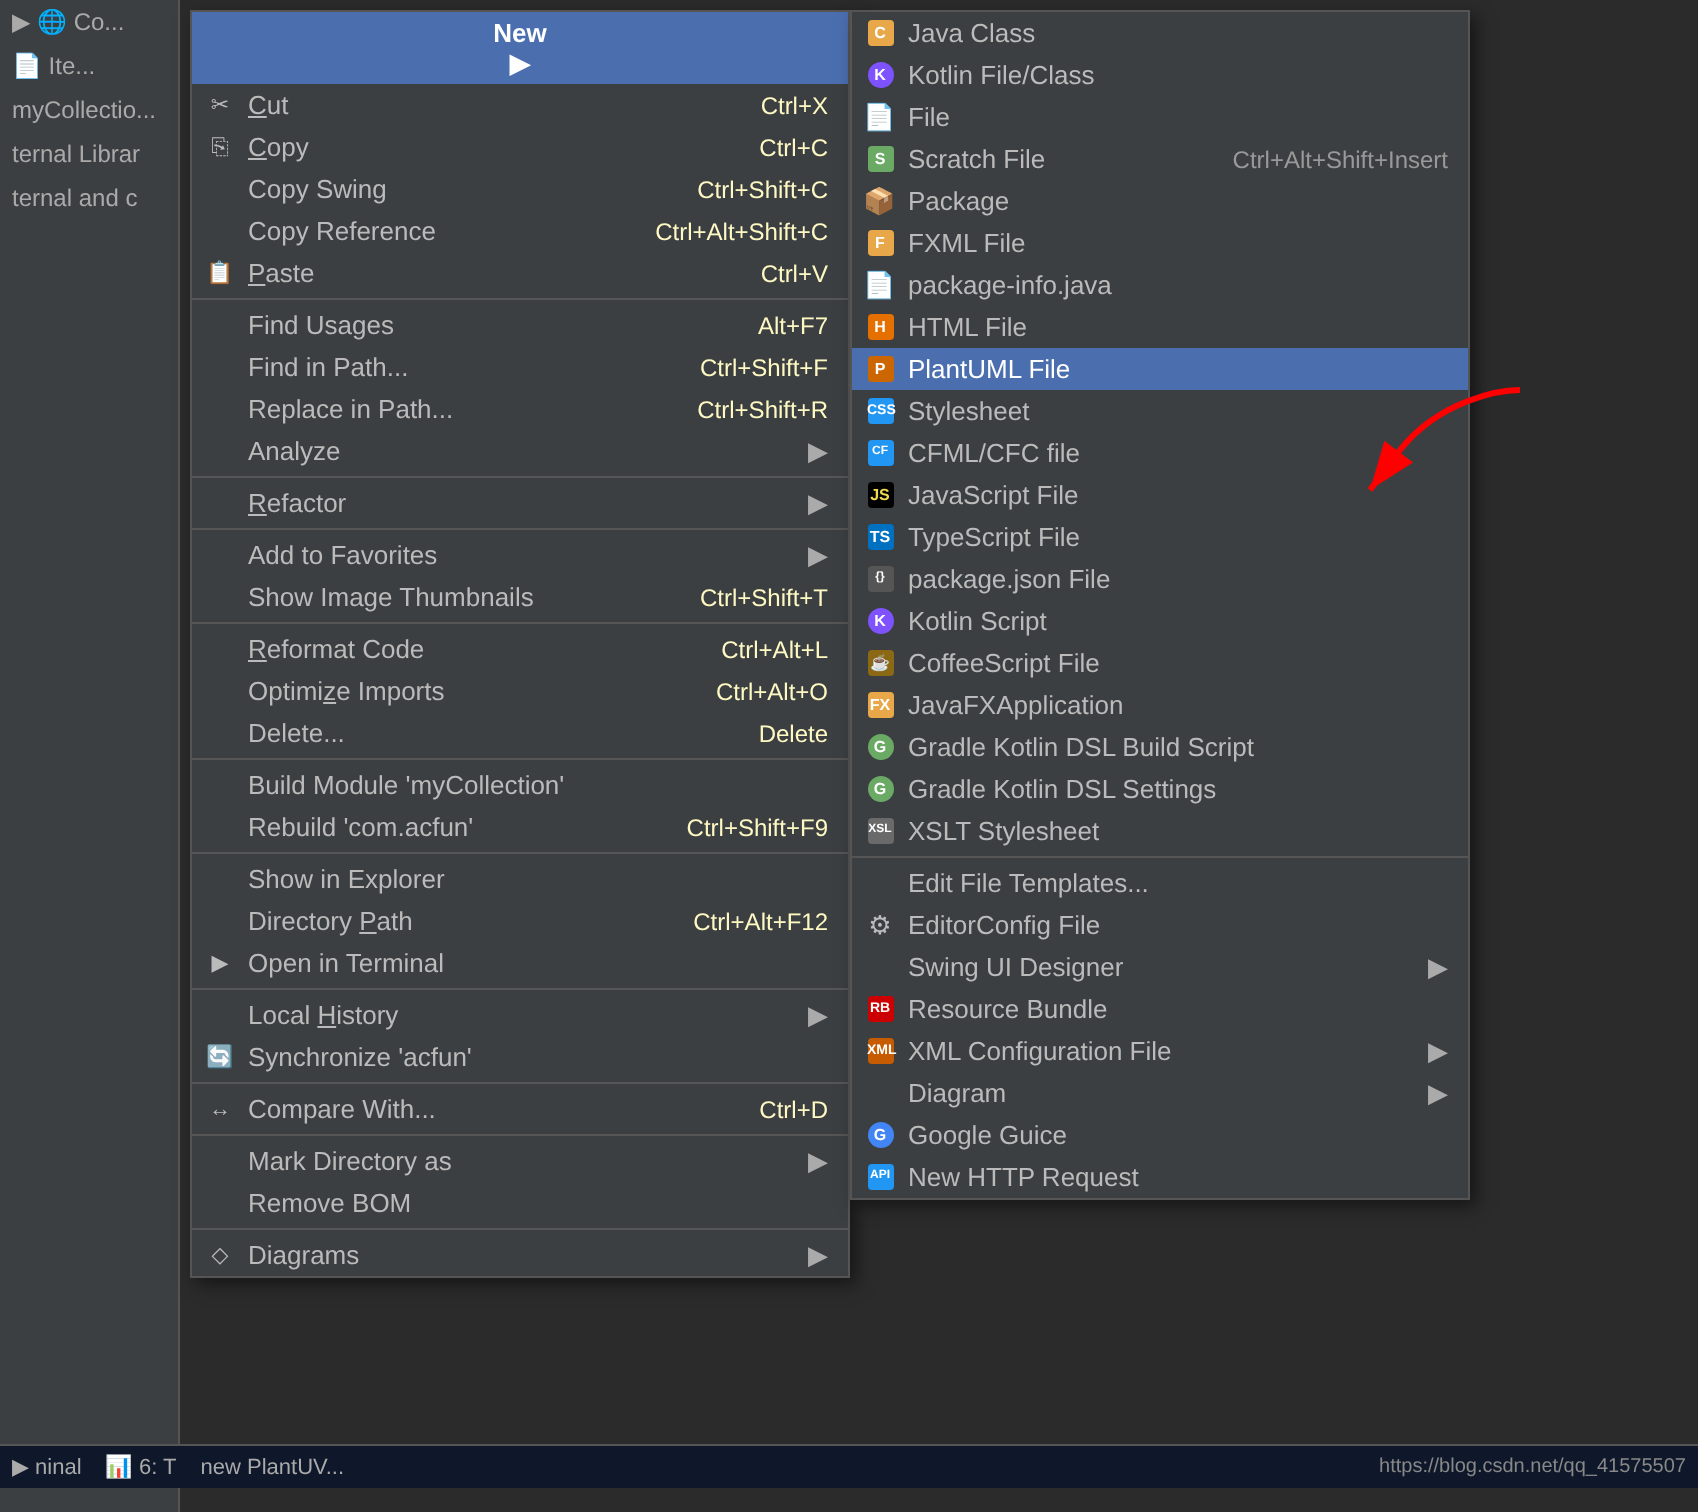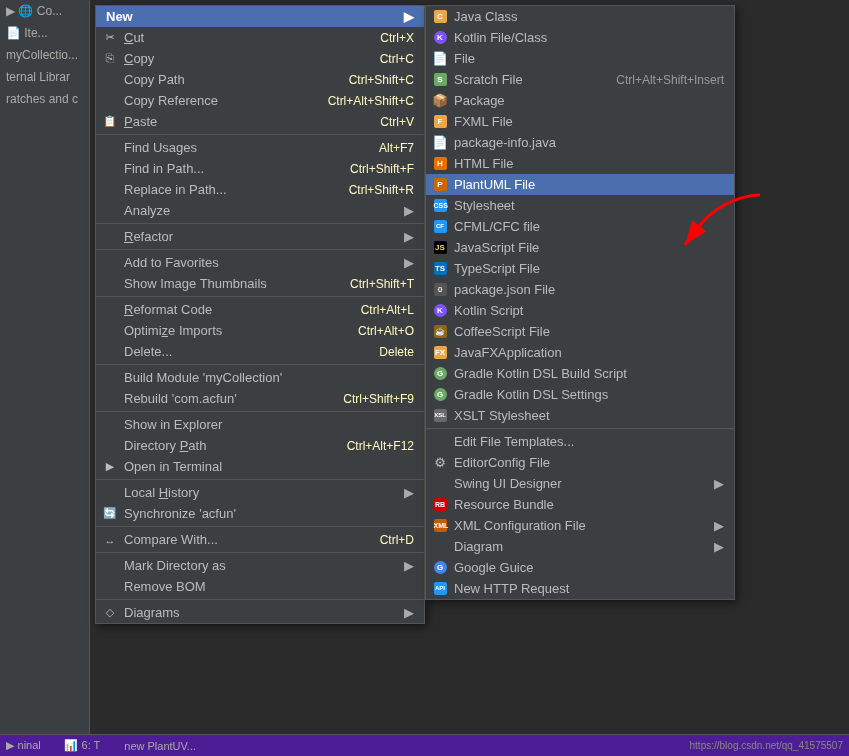--- a/index.html
+++ b/index.html
@@ -36,29 +36,29 @@
       font-size: 12px;
       color: #aaa;
       white-space: nowrap;
       overflow: hidden;
       text-overflow: ellipsis;
     }
 
     
     .ide-bottom-bar {
       position: absolute;
-      bottom: 0; left: 0;
+      bottom: 12px; left: 0;
       width: 100%;
       height: 22px;
-      background: #4c1d95;
+      background: #0f172a;
       border-top: 1px solid #555;
       display: flex;
       align-items: center;
       padding: 0 6px;
-      gap: 24px;
+      gap: 12px;
       font-size: 11px;
       color: #aaa;
     }
 
     
     .context-menu {
       position: absolute;
       background: #3c3f41;
       border: 1px solid #555;
       box-shadow: 3px 3px 8px rgba(0,0,0,0.5);
@@ -115,20 +115,21 @@
 
     
     .menu-header {
       background: #4b6eaf;
       color: #fff;
       padding: 3px 10px 3px 10px;
       display: flex;
       align-items: center;
       justify-content: space-between;
       font-weight: bold;
+      flex-direction: column;
     }
 
     
     .submenu {
       position: absolute;
       top: 0;
       left: 100%;
       background: #3c3f41;
       border: 1px solid #555;
       box-shadow: 3px 3px 8px rgba(0,0,0,0.5);
@@ -219,21 +220,21 @@
   </style>
 </head>
 <body>
 
 <div class="ide-background">
   <div class="ide-sidebar">
     <div class="ide-sidebar-item">▶ 🌐 Co...</div>
     <div class="ide-sidebar-item">📄 Ite...</div>
     <div class="ide-sidebar-item">myCollectio...</div>
     <div class="ide-sidebar-item">ternal Librar</div>
-    <div class="ide-sidebar-item">ratches and c</div>
+    <div class="ide-sidebar-item">ternal and c</div>
   </div>
 </div>
 
 <div class="context-menu" style="top: 5px; left: 95px; width: 330px;">
 
   <div class="menu-header">
     <span>New</span>
     <span>▶</span>
   </div>
 
@@ -244,21 +245,21 @@
   </div>
 
   <div class="menu-item">
     <span class="menu-item-icon">⎘</span>
     <span class="menu-item-label"><u>C</u>opy</span>
     <span class="menu-item-shortcut">Ctrl+C</span>
   </div>
 
   <div class="menu-item">
     <span class="menu-item-icon"></span>
-    <span class="menu-item-label">Copy Path</span>
+    <span class="menu-item-label">Copy Swing</span>
     <span class="menu-item-shortcut">Ctrl+Shift+C</span>
   </div>
 
   <div class="menu-item">
     <span class="menu-item-icon"></span>
     <span class="menu-item-label">Copy Reference</span>
     <span class="menu-item-shortcut">Ctrl+Alt+Shift+C</span>
   </div>
 
   <div class="menu-item">

